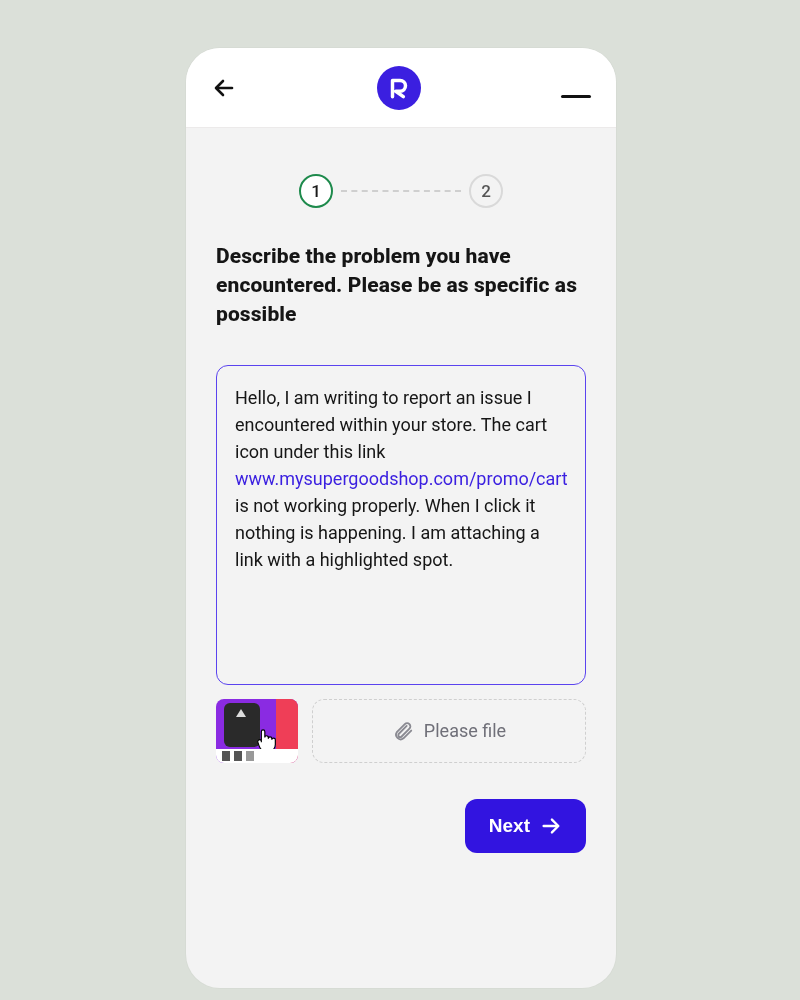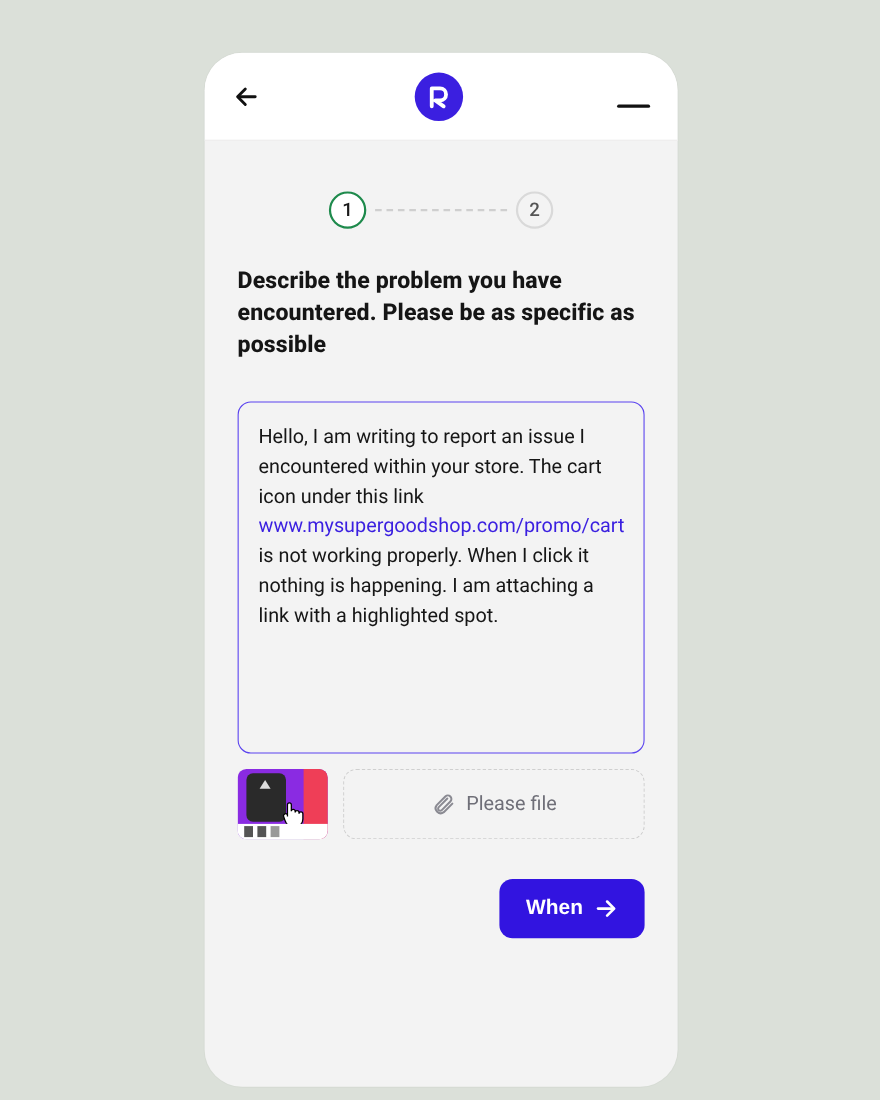--- a/index.html
+++ b/index.html
@@ -181,21 +181,21 @@
       <div class="attach-target">
         <svg width="22" height="22" viewBox="0 0 24 24" fill="none" stroke="#8a8a92" stroke-width="2" stroke-linecap="round" stroke-linejoin="round">
           <path d="M21 11.5 L12.5 20 a5 5 0 0 1 -7 -7 L14 4.5 a3.5 3.5 0 0 1 5 5 L10.5 18 a2 2 0 0 1 -3 -3 L16 6.5"></path>
         </svg>
         <span>Please file</span>
       </div>
     </div>
 
     <div class="next-row">
       <button class="next-btn">
-        <span>When</span>
+        <span>Next</span>
         <svg width="22" height="22" viewBox="0 0 24 24" fill="none" stroke="#fff" stroke-width="2.6" stroke-linecap="round" stroke-linejoin="round">
           <line x1="4" y1="12" x2="19" y2="12"></line>
             <polyline points="13 5 20 12 13 19"></polyline>
         </svg>
       </button>
     </div>
 
   </div>
 </div>
 

